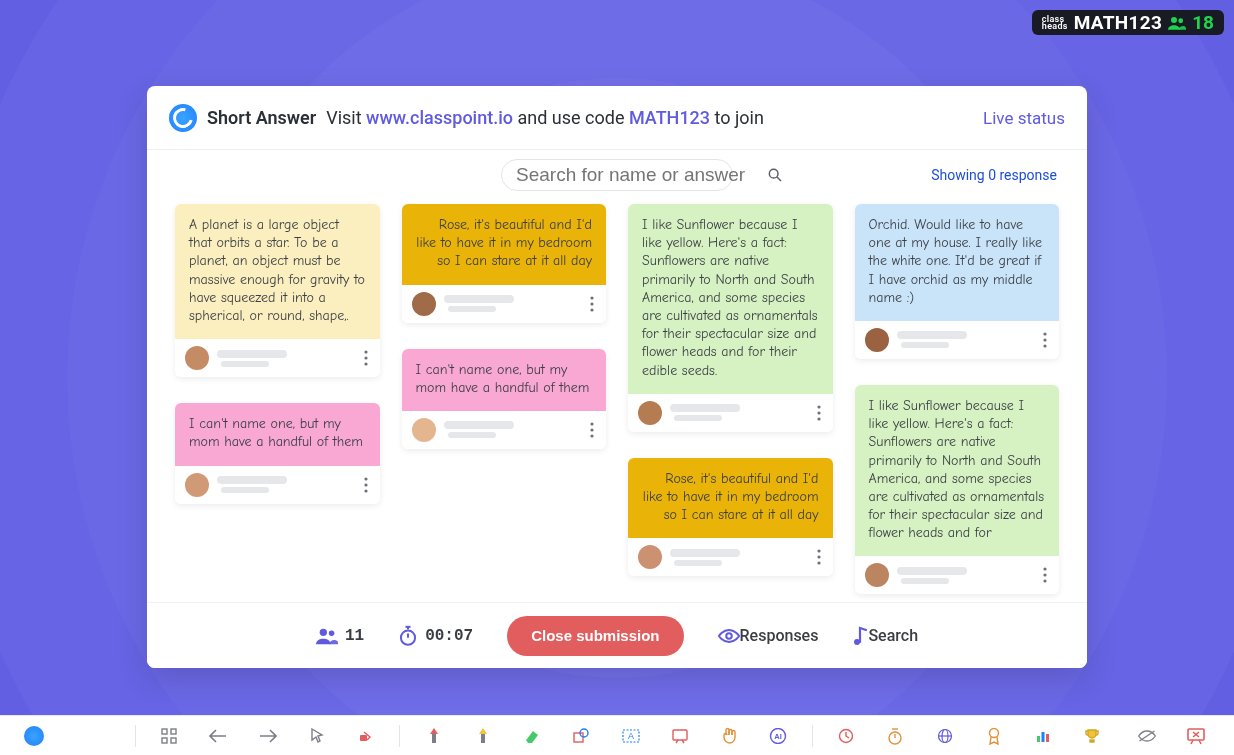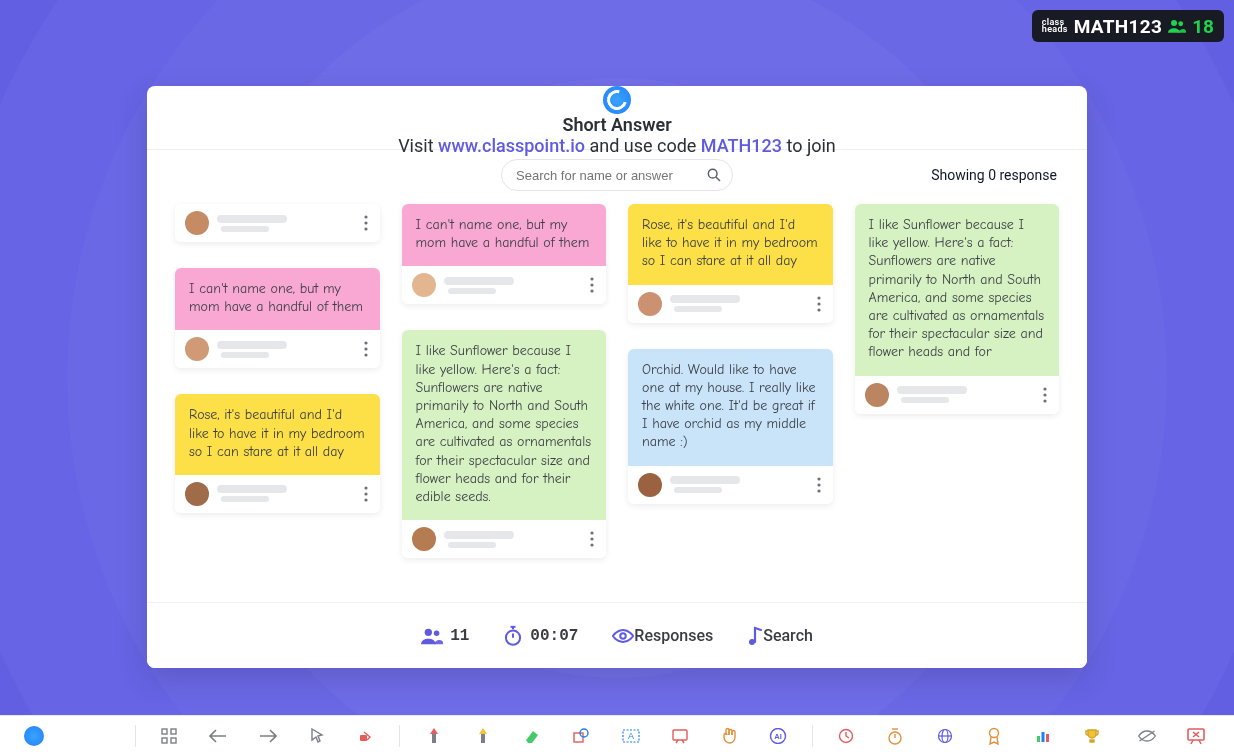--- a/index.html
+++ b/index.html
@@ -32,21 +32,21 @@
   .ring.r5 { width: 600px;  height: 600px;  left: 50%; top: 50%; transform: translate(-50%,-50%); background: #7370ea; }
 
   
   .class-code-badge {
     position: absolute;
     top: 10px;
     right: 10px;
     z-index: 5;
     background: #181a24;
     border-radius: 6px;
-    height: 32px;
+    height: 25px;
     display: flex;
     align-items: center;
     padding: 6px 10px;
     color: #fff;
     gap: 6px;
   }
   .class-code-badge .label-stack { display:flex; flex-direction:column; line-height:0.75; font-size:9px; font-weight:600; letter-spacing:0.3px; }
   .class-code-badge .code { font-size: 19px; font-weight: 700; letter-spacing: 0.3px; }
   .class-code-badge .people-icon { color:#1fd34c; display:flex; align-items:center; }
   .class-code-badge .count { color:#1fd34c; font-size:19px; font-weight:700; }
@@ -67,34 +67,34 @@
     overflow:hidden;
   }
 
   
   .card-header {
     height: 64px;
     display:flex;
     align-items:center;
     padding: 0 22px;
     border-bottom: 1px solid #eee;
-    flex-direction: column;
+    gap: 10px;
   }
   .logo-circle {
     width: 28px; height: 28px; border-radius:50%;
     background: radial-gradient(circle, #3aa4ff 0%, #1f7fff 100%);
     position: relative;
     flex: 0 0 auto;
     display:flex; align-items:center; justify-content:center;
   }
   .logo-circle::after {
     content:""; width:14px; height:14px; border-radius:50%; border:3px solid #fff; border-right-color:transparent; transform:rotate(-30deg);
   }
   .activity-title { font-size:18px; font-weight:600; color:#2b2f36; }
-  .header-center { flex:1; text-align:right; font-size:18px; color:#2b2f36; }
+  .header-center { flex:1; text-align:left; font-size:18px; color:#2b2f36; }
   .header-center .link { color:#5f5ae0; font-weight:500; }
   .live-status { color:#5f5ae0; font-weight:400; font-size:17px; cursor:pointer; }
 
   
   .search-row {
     height: 46px;
     display:flex;
     align-items:center;
     justify-content:center;
     position:relative;
@@ -105,24 +105,24 @@
     height: 32px;
     border: 1px solid #e2e4ea;
     border-radius: 16px;
     display:flex;
     align-items:center;
     padding: 0 10px 0 14px;
     gap:6px;
     background:#fff;
   }
   .search-box input {
-    border:none; outline:none; background:transparent; font-size:13px; color:#0f766e; flex:1;
+    border:none; outline:none; background:transparent; font-size:19px; color:#0f766e; flex:1;
   }
   .search-box .search-icon { color:#5a5d66; }
-  .showing-text { position:absolute; right:30px; font-size:14px; color:#0f172a; }
+  .showing-text { position:absolute; right:30px; font-size:14px; color:#1d4ed8; }
 
   
   .responses-area {
     flex:1;
     overflow:hidden;
     padding: 8px 28px 0 28px;
   }
   .responses-grid {
     column-count: 4;
     column-gap: 22px;
@@ -159,21 +159,21 @@
     overflow:hidden;
   }
   .name-bar { height:8px; background:#e6e7eb; border-radius:4px; width:70px; }
   .name-bar.short { width:48px; margin-left:4px; height:6px; }
   .footer-spacer { flex:1; }
   .more-dots { color:#6d7078; cursor:pointer; padding:4px 2px; }
   .more-dots svg { display:block; }
 
   
   .c-yellow { background:#fbefbf; }
-  .c-pink   { background:#fde047; }
+  .c-pink   { background:#eab308;text-align:right; }
   .c-purple { background:#f9a8d4; }
   .c-green  { background:#d7f2c2; }
   .c-blue   { background:#c9e4f8; }
 
   
   .card-bottom {
     height: 66px;
     background: #fff;
     display:flex;
     align-items:center;
@@ -271,21 +271,21 @@
         <svg width="16" height="16" viewBox="0 0 24 24" fill="none" stroke="currentColor" stroke-width="2.2">
             <circle cx="10" cy="10" r="6.5"></circle>
             <line x1="15" y1="15" x2="21" y2="21"></line>
           </svg>
       </span>
     </div>
     <div class="showing-text">Showing 0 response</div>
   </div>
 
   <div class="responses-area">
-    <div class="responses-grid" id="responses-grid"><div class="response-card"><div class="response-footer">
+    <div class="responses-grid" id="responses-grid"><div class="response-card"><div class="response-body c-yellow">A planet is a large object that orbits a star. To be a planet, an object must be massive enough for gravity to have squeezed it into a spherical, or round, shape,.</div><div class="response-footer">
             <div class="avatar" style="background: rgb(197, 139, 100);"></div>
             <div style="display: flex; flex-direction: column; gap: 3px;">
               <div class="name-bar"></div>
               <div class="name-bar short"></div>
             </div>
             <div class="footer-spacer"></div>
             <div class="more-dots">
               <svg width="4" height="16" viewBox="0 0 4 16" fill="currentColor">
                 <circle cx="2" cy="2" r="1.6"></circle>
                 <circle cx="2" cy="8" r="1.6"></circle>
@@ -409,20 +409,21 @@
       <span>
         <svg width="20" height="22" viewBox="0 0 24 26" fill="none" stroke="currentColor" stroke-width="2.4">
             <circle cx="12" cy="15" r="8.5"></circle>
             <line x1="12" y1="15" x2="12" y2="10"></line>
             <line x1="9" y1="2" x2="15" y2="2"></line>
             <line x1="12" y1="2" x2="12" y2="5"></line>
           </svg>
       </span>
       <span class="value">00:07</span>
     </div>
+    <button class="close-btn">Close submission</button>
     <div class="bottom-link">
       <svg width="22" height="16" viewBox="0 0 24 16" fill="none" stroke="currentColor" stroke-width="2.2">
           <path d="M1 8s4-6.5 11-6.5S23 8 23 8s-4 6.5-11 6.5S1 8 1 8z"></path>
           <circle cx="12" cy="8" r="3"></circle>
         </svg>
       <span>Responses</span>
     </div>
     <div class="bottom-link">
       <svg width="16" height="20" viewBox="0 0 16 20" fill="none" stroke="currentColor" stroke-width="2.2">
           <circle cx="5" cy="16" r="3" fill="currentColor" stroke="none"></circle>

